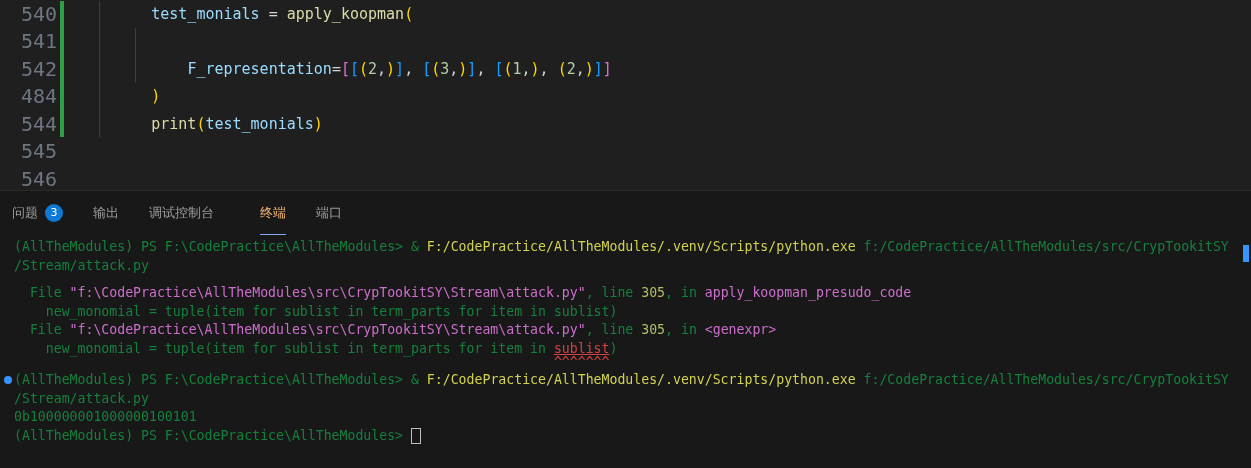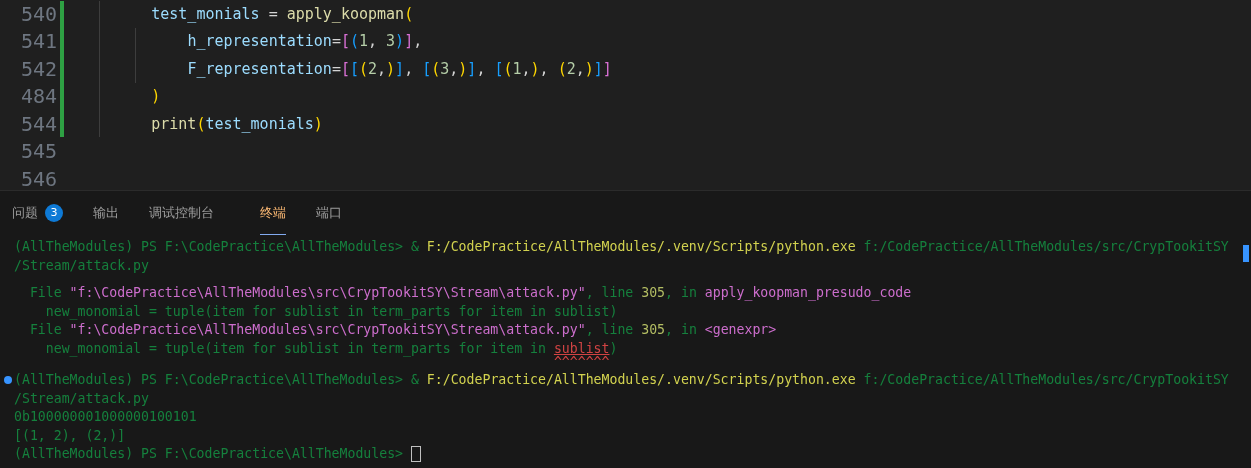--- a/index.html
+++ b/index.html
@@ -47,21 +47,20 @@
   <div class="gitbar"></div>
   <div class="guide" style="left:99px;top:1px;height:136px;"></div>
   <div class="guide" style="left:135px;top:28px;height:55px;"></div>
   <div id="editor-lines">
       <div class="ed-line">
         <span class="ln">540</span>
         <span class="code"><span class="c-fg">        </span><span class="c-var">test_monials</span><span class="c-op"> = </span><span class="c-fn">apply_koopman</span><span class="c-b1">(</span></span>
       </div>
       <div class="ed-line">
         <span class="ln">541</span>
-        <span class="code"><span class="c-fg">            </span><span class="c-var">h_representation</span><span class="c-op">=</span><span class="c-b2">[</span><span class="c-b3">(</span><span class="c-num">1</span><span class="c-op">, </span><span class="c-num">3</span><span class="c-b3">)</span><span class="c-b2">]</span><span class="c-op">,</span></span>
       </div>
       <div class="ed-line">
         <span class="ln">542</span>
         <span class="code"><span class="c-fg">            </span><span class="c-var">F_representation</span><span class="c-op">=</span><span class="c-b2">[</span><span class="c-b3">[</span><span class="c-b1">(</span><span class="c-num">2</span><span class="c-op">,</span><span class="c-b1">)</span><span class="c-b3">]</span><span class="c-op">, </span><span class="c-b3">[</span><span class="c-b1">(</span><span class="c-num">3</span><span class="c-op">,</span><span class="c-b1">)</span><span class="c-b3">]</span><span class="c-op">, </span><span class="c-b3">[</span><span class="c-b1">(</span><span class="c-num">1</span><span class="c-op">,</span><span class="c-b1">)</span><span class="c-op">, </span><span class="c-b1">(</span><span class="c-num">2</span><span class="c-op">,</span><span class="c-b1">)</span><span class="c-b3">]</span><span class="c-b2">]</span></span>
       </div>
       <div class="ed-line">
         <span class="ln">484</span>
         <span class="code"><span class="c-fg">        </span><span class="c-b1">)</span></span>
       </div>
       <div class="ed-line">
@@ -103,17 +102,16 @@
       <div class="t-row"><span class="t-fg">/Stream/attack.py</span></div>
       <div class="t-row gap"></div>
       <div class="t-row"><span class="t-fg">  File </span><span class="t-mag">"f:\CodePractice\AllTheModules\src\CrypTookitSY\Stream\attack.py"</span><span class="t-fg">, line </span><span class="t-ln">305</span><span class="t-fg">, in </span><span class="t-mag">apply_koopman_presudo_code</span></div>
       <div class="t-row"><span class="t-fg">    new_monomial = tuple(item for sublist in term_parts for item in sublist)</span></div>
       <div class="t-row"><span class="t-fg">  File </span><span class="t-mag">"f:\CodePractice\AllTheModules\src\CrypTookitSY\Stream\attack.py"</span><span class="t-fg">, line </span><span class="t-ln">305</span><span class="t-fg">, in </span><span class="t-mag">&lt;genexpr&gt;</span></div>
       <div class="t-row"><span class="t-fg">    new_monomial = tuple(item for sublist in term_parts for item in </span><span class="t-redu">sublist</span><span class="t-fg">)</span></div>
       <div class="t-row half"><span class="t-fg">                                                                    </span><span class="t-red">^^^^^^^</span></div>
       <div class="t-row"><span class="dot"></span><span class="t-fg">(AllTheModules) PS F:\CodePractice\AllTheModules&gt; &amp; </span><span class="t-yellow">F:/CodePractice/AllTheModules/.venv/Scripts/python.exe</span><span class="t-fg"> f:/CodePractice/AllTheModules/src/CrypTookitSY</span></div>
       <div class="t-row"><span class="t-fg">/Stream/attack.py</span></div>
       <div class="t-row"><span class="t-fg">0b100000001000000100101</span></div>
-      <div class="t-row"><span class="t-fg">[(1, 2), (2,)]</span></div>
       <div class="t-row"><span class="t-fg">(AllTheModules) PS F:\CodePractice\AllTheModules&gt; </span><span class="cursor"></span></div>
     </div>
   <div class="scroll-marker"></div>
 </div>
 
 </body></html>

